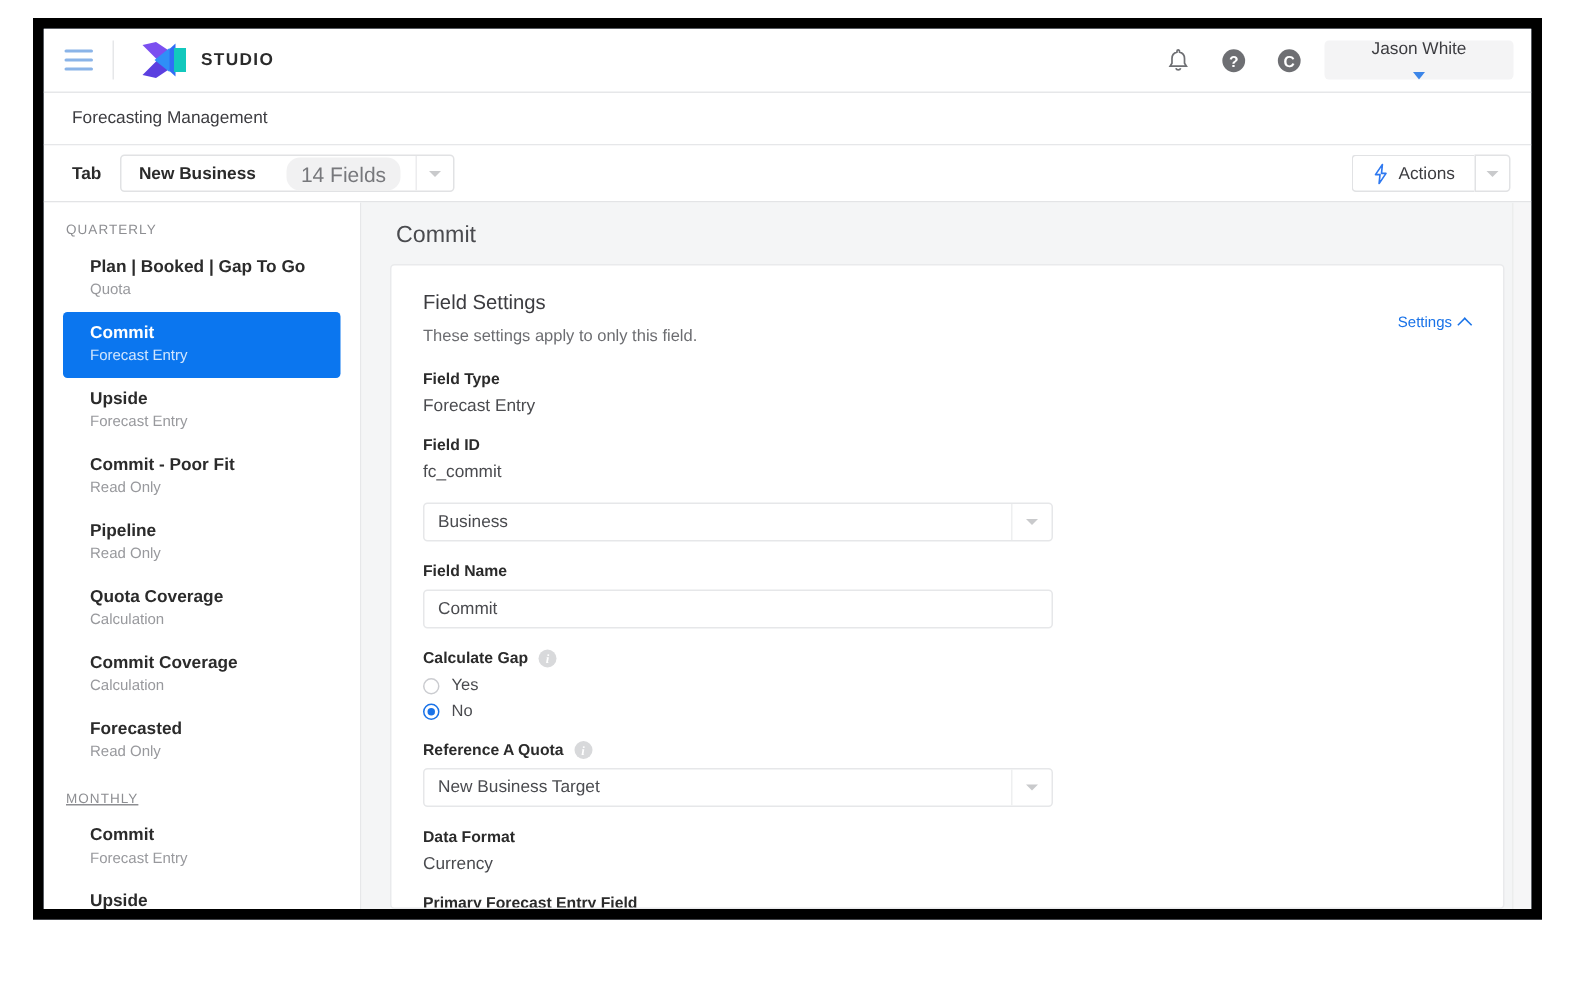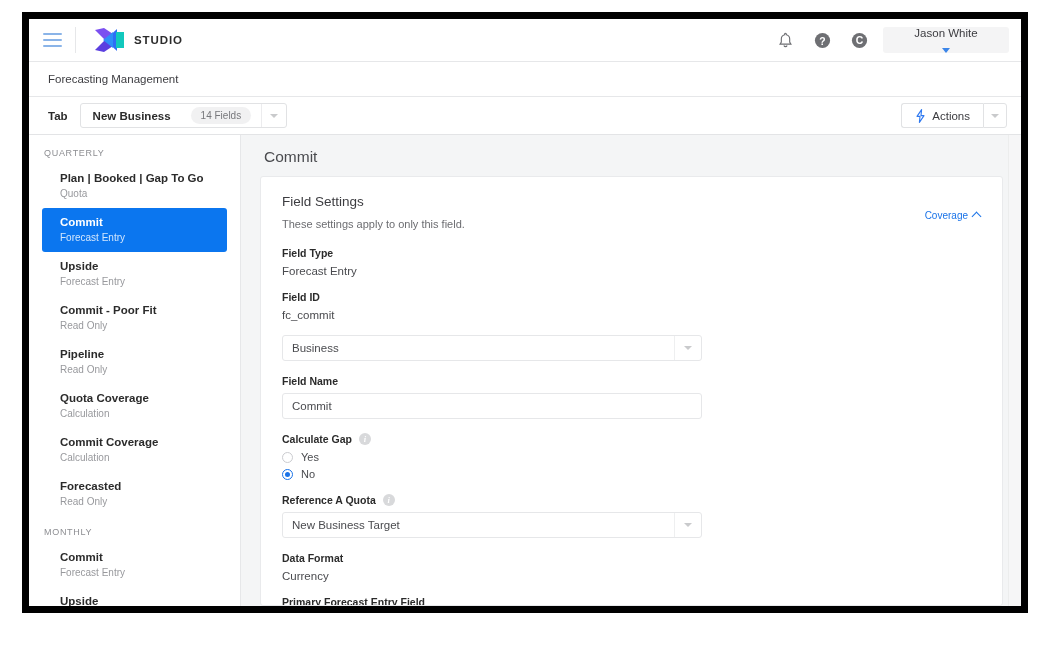--- a/index.html
+++ b/index.html
@@ -109,21 +109,21 @@
     border-radius: 3px;
     background: #fff;
     cursor: pointer;
   }
   .tab-select .val {
     font-size: 11.5px; font-weight: bold; color: #2b2b2b;
     padding: 0 12px 0 12px;
     min-width: 110px;
   }
   .fieldpill {
-    font-size: 10px; color: #77787c;
+    font-size: 14px; color: #77787c;
     background: #f1f1f2;
     border-radius: 9px;
     padding: 3px 10px;
     margin-right: 10px;
     white-space: nowrap;
   }
   .selcaret-box {
     width: 25px; height: 23px;
     border-left: 1px solid #ececee;
     display: flex; align-items: center; justify-content: center;
@@ -175,21 +175,21 @@
     padding: 7px 10px 8px 18px;
     margin: 0 0 0 13px;
     border-radius: 3px;
     cursor: pointer;
   }
   .side-item .t1 { font-size: 11.5px; font-weight: bold; color: #2b2b2b; line-height: 1.35; }
   .side-item .t2 { font-size: 10px; color: #98999d; line-height: 1.35; }
   .side-item.active { background: #0b76ef; margin-left: 13px; margin-right: 13px; }
   .side-item.active .t1 { color: #ffffff; }
   .side-item.active .t2 { color: #d2e6fd; }
-  .group-head.second { padding-top: 11px; }
+  .group-head.second { padding-top: 11px; text-decoration: underline; }
 
   
   .main {
     flex: 1 1 auto;
     background: #f4f5f6;
     display: flex; flex-direction: column;
     min-width: 0;
     position: relative;
     overflow: hidden;
   }
@@ -420,21 +420,21 @@
 
     <div class="main">
       <div class="main-head">
         <div class="main-title">Commit</div>
       </div>
 
       <div class="card">
         <div class="card-title">Field Settings</div>
         <div class="card-sub">These settings apply to only this field.</div>
         <div class="collapse">
-          <span>Coverage</span>
+          <span>Settings</span>
           <span class="chev-up"></span>
         </div>
 
         <div class="form">
 
           <div class="fgroup">
             <div class="flabel">Field Type</div>
             <div class="fstatic">Forecast Entry</div>
           </div>
 

